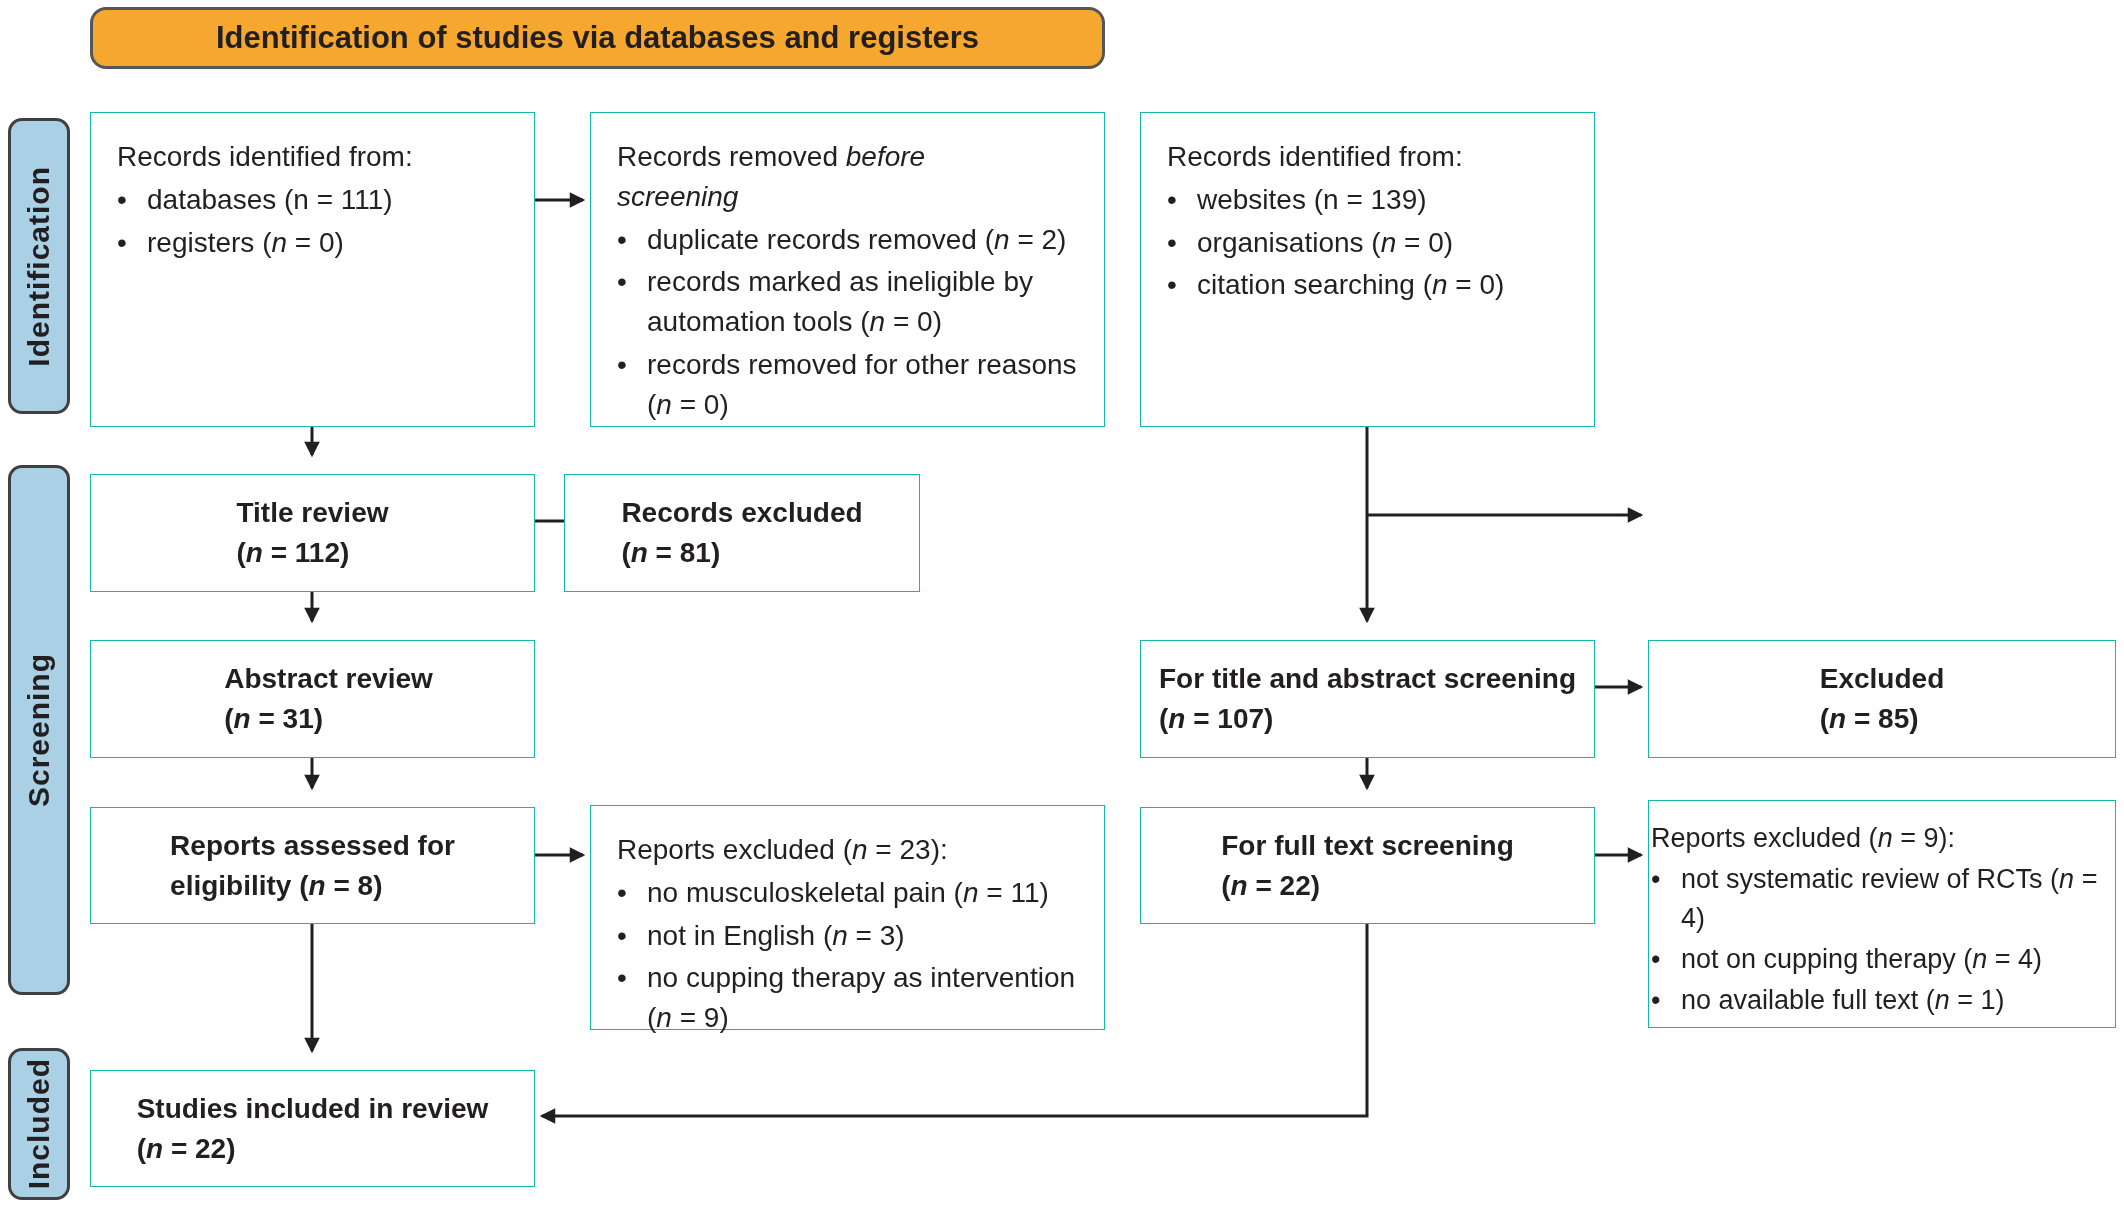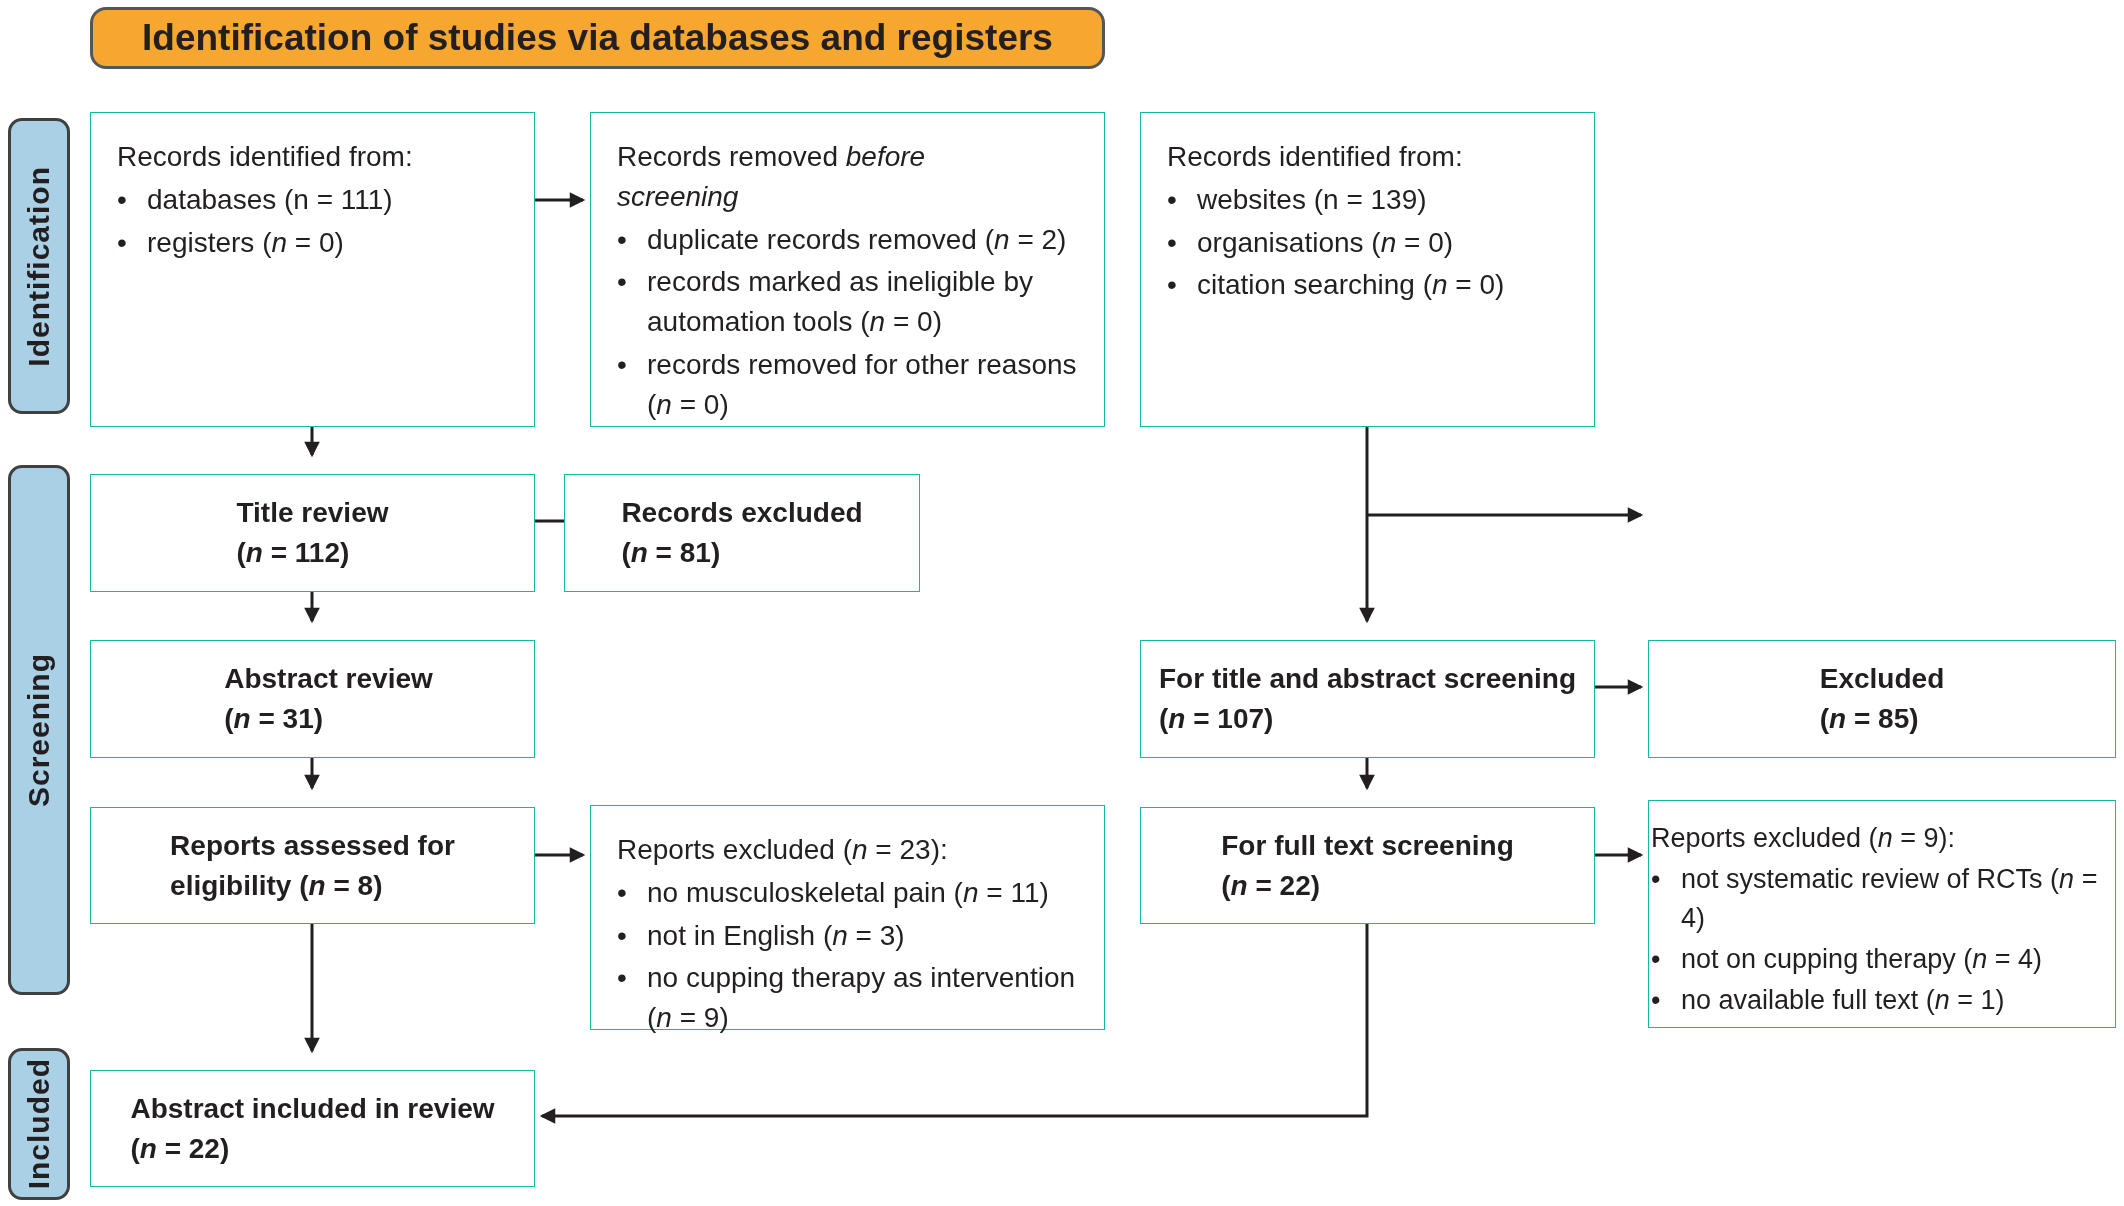--- a/index.html
+++ b/index.html
@@ -20,21 +20,21 @@
   }
   .banner {
     position: absolute;
     background: #f5a72f;
     border: 3px solid #55565a;
     border-radius: 16px;
     display: flex;
     align-items: center;
     justify-content: center;
     font-weight: bold;
-    font-size: 37px;
+    font-size: 31px;
     box-sizing: border-box;
     text-align: center;
   }
   .stage {
     position: absolute;
     background: #a9d0e5;
     border: 3px solid #404041;
     border-radius: 14px;
     display: flex;
     align-items: center;
@@ -250,18 +250,18 @@
         </div>
         <div class="li">
           <span class="dot">•</span>
           <span class="li-text">no available full text (<i>n</i> = 1)</span>
         </div>
       </div>
   </div>
 
   <div class="box center" style="left:90px; top:1058px; width:445px; height:117px;">
     <div>
-        <div class="ln">Abstract included in review</div>
+        <div class="ln">Studies included in review</div>
         <div class="ln">(<i>n</i> = 22)</div>
       </div>
   </div>
 
 </div>
 
 </body></html>

